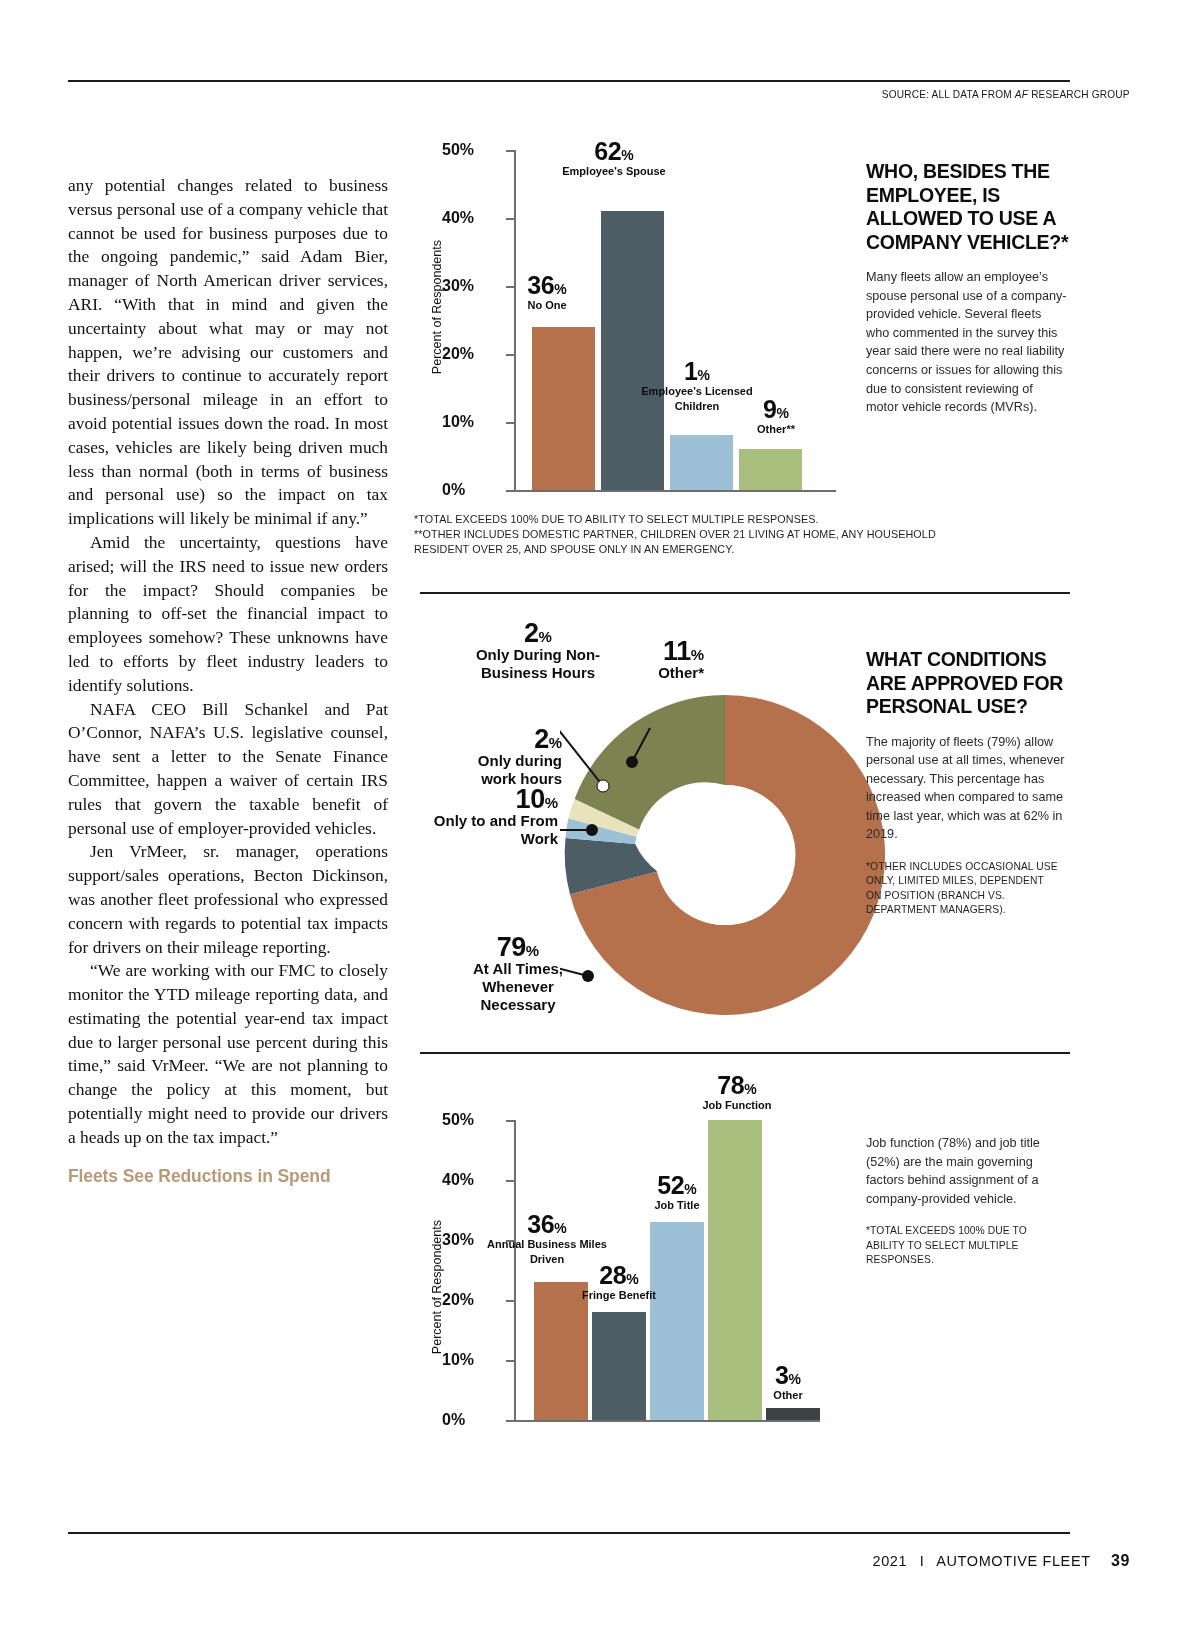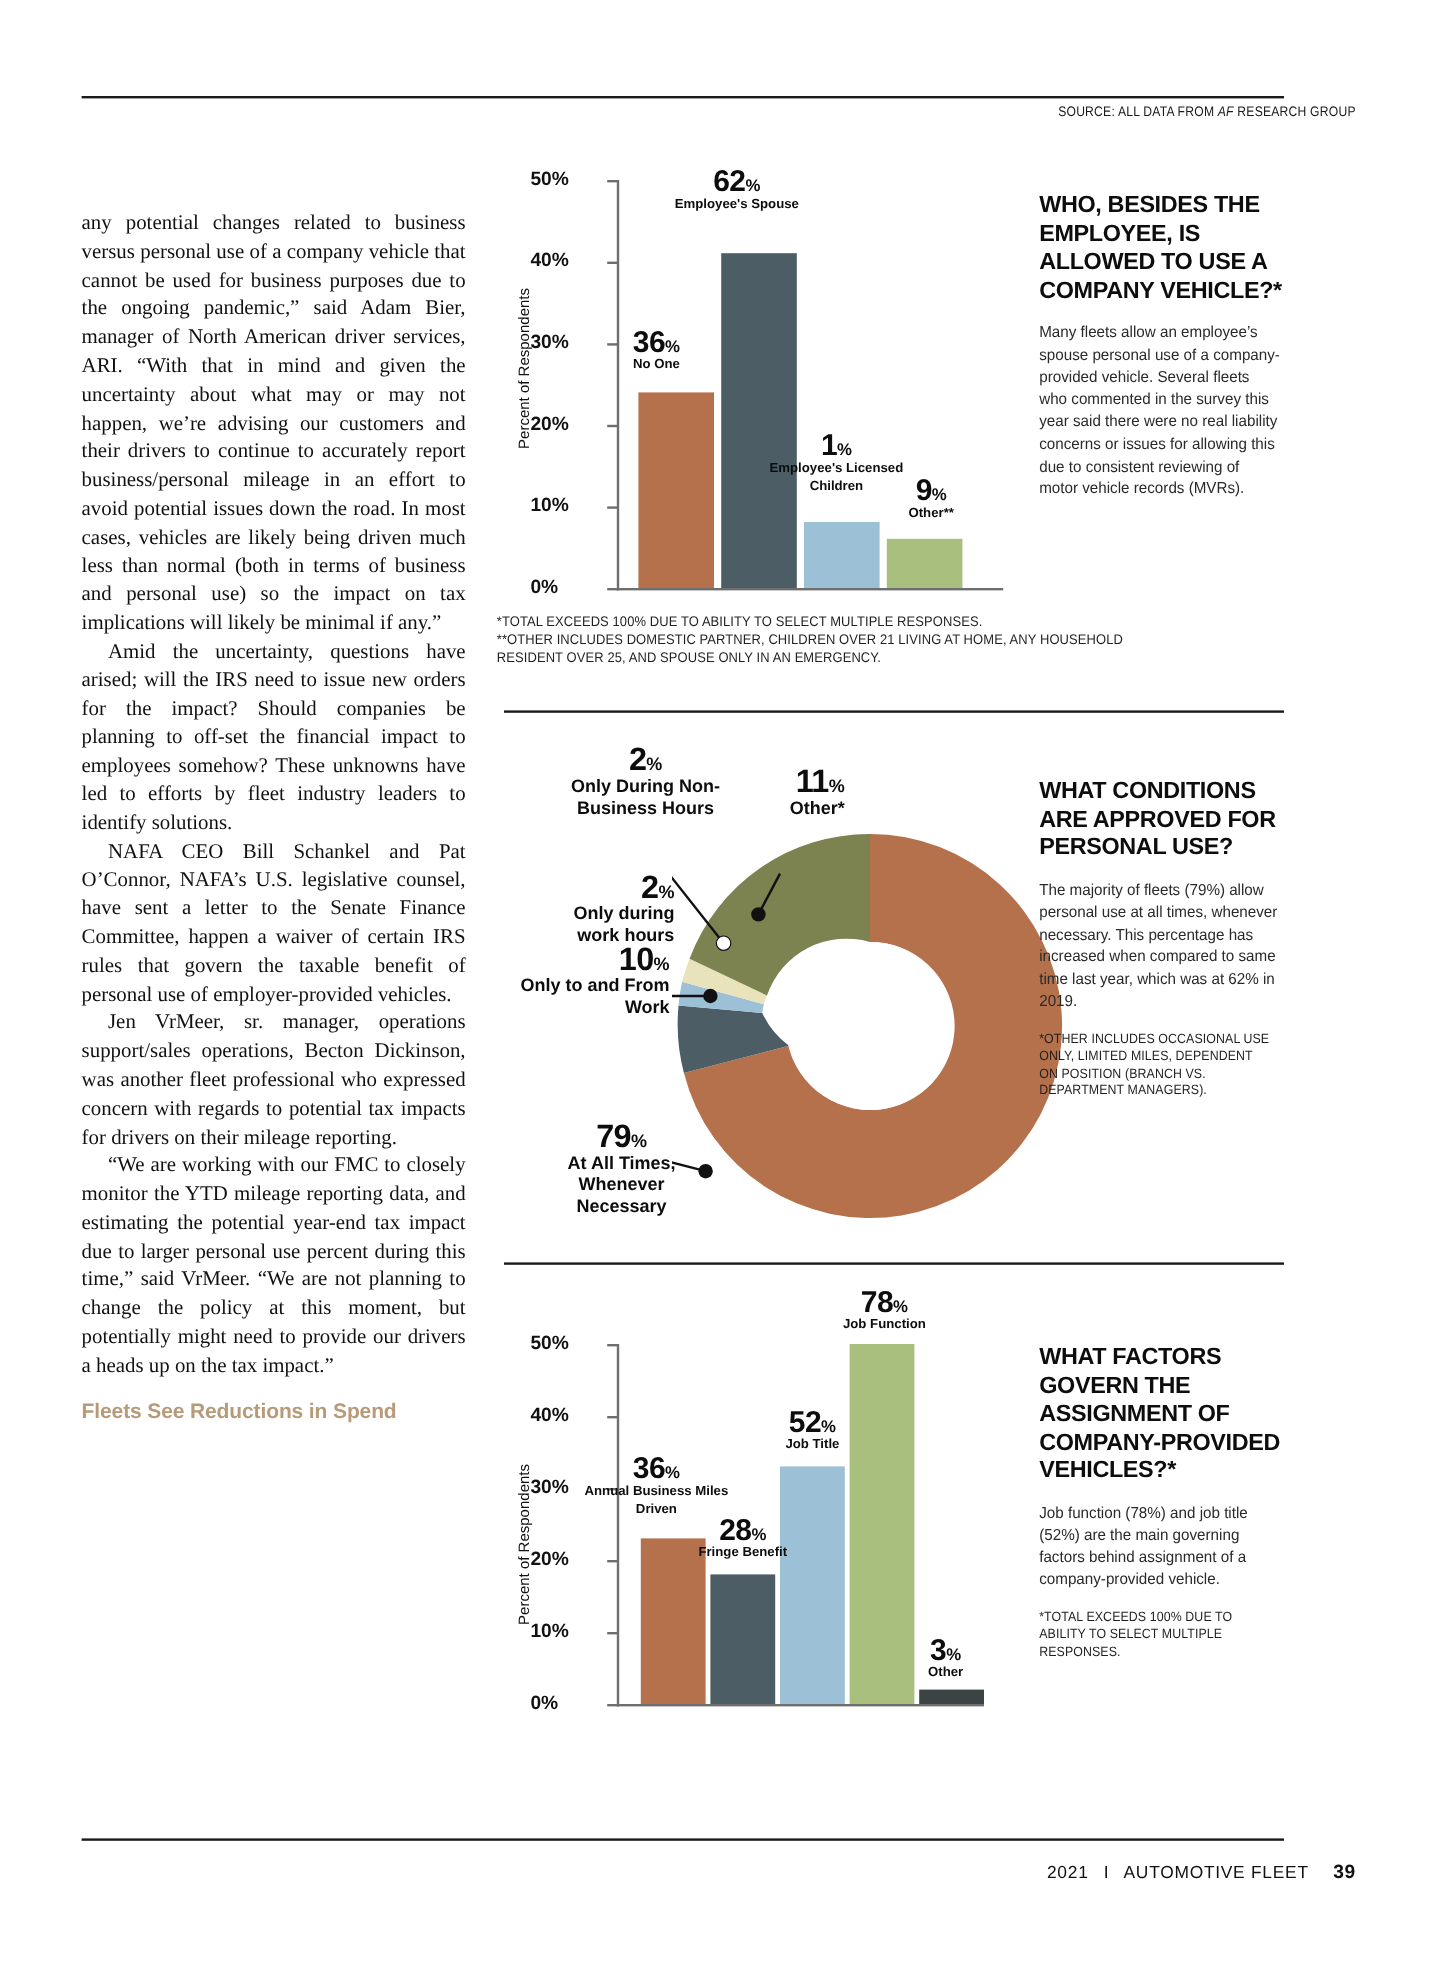--- a/index.html
+++ b/index.html
@@ -325,21 +325,20 @@
       <span class="num">78</span><span class="pct">%</span>
       <span class="cap">Job Function</span>
     </div>
     <div class="blabel" style="left:322px; top:268px; width:92px;">
       <span class="num">3</span><span class="pct">%</span>
       <span class="cap">Other</span>
     </div>
   </div>
 
   <div class="side" style="top:1120px;">
-    <h2>WHAT FACTORS GOVERN THE ASSIGNMENT OF COMPANY-PROVIDED VEHICLES?*</h2>
     <p class="blurb">Job function (78%) and job title (52%) are the main governing factors behind assignment of a company-provided vehicle.</p>
     <p class="fnote">*TOTAL EXCEEDS 100% DUE TO ABILITY TO SELECT MULTIPLE RESPONSES.</p>
   </div>
 
   <div class="footer-rule"></div>
   <div class="footer">
     <span>2021</span>
     <span class="sep">I</span>
     <span>AUTOMOTIVE FLEET</span>
     <span class="pg">39</span>

